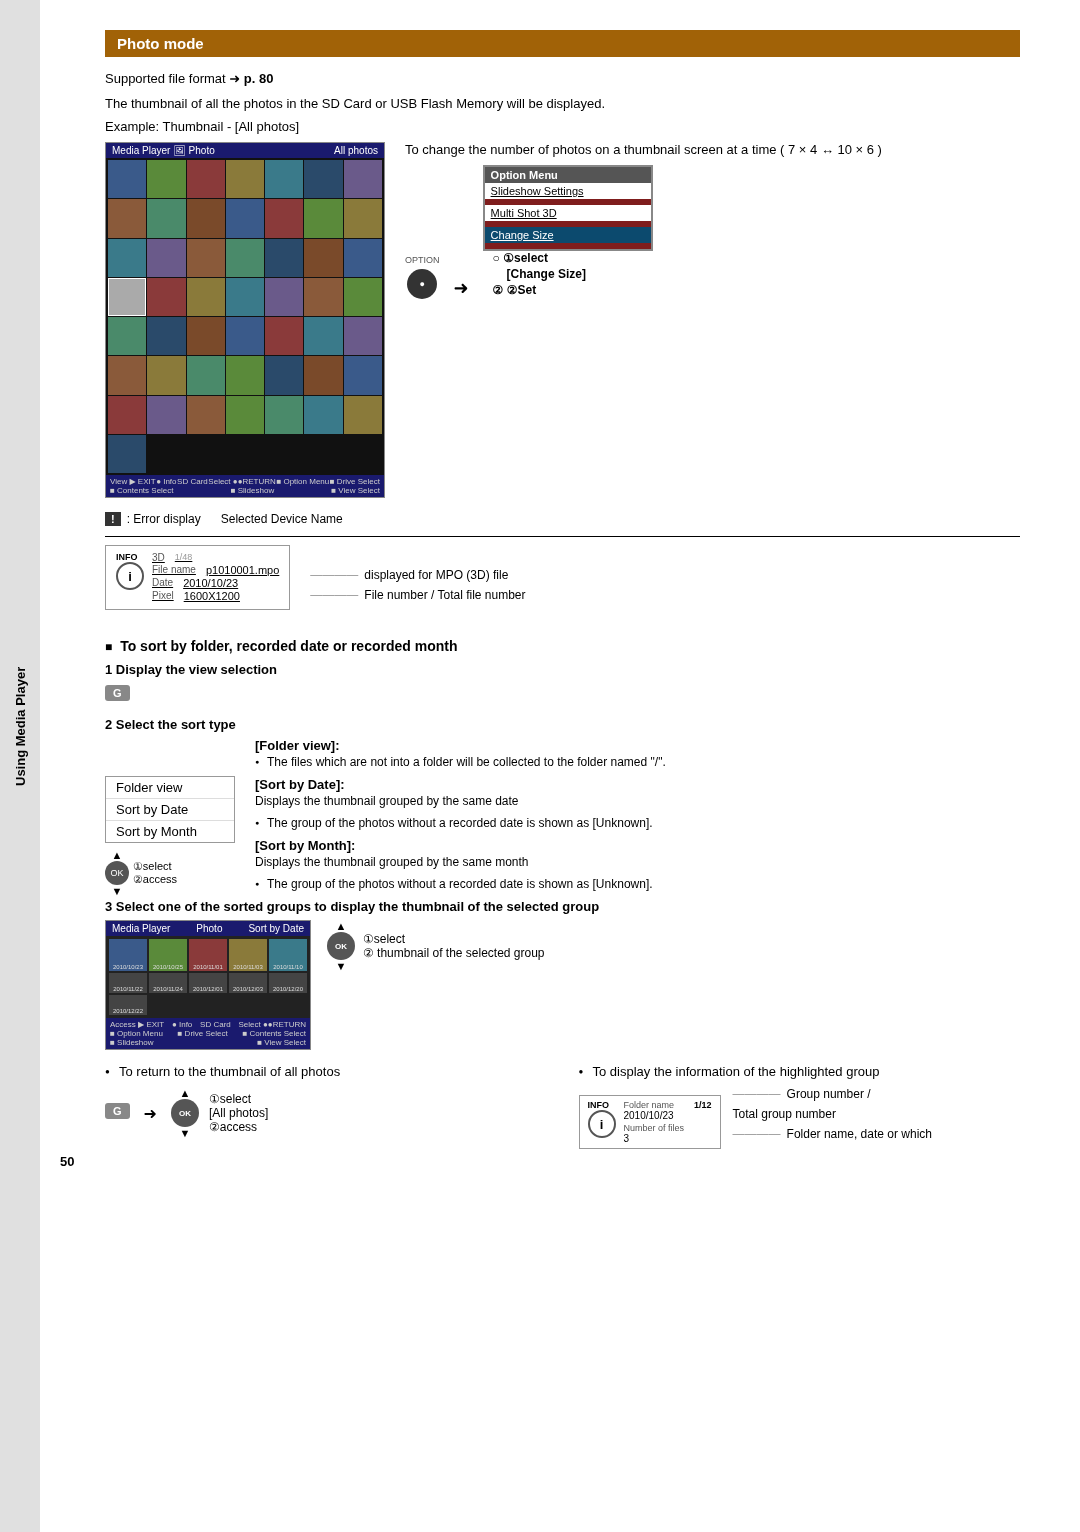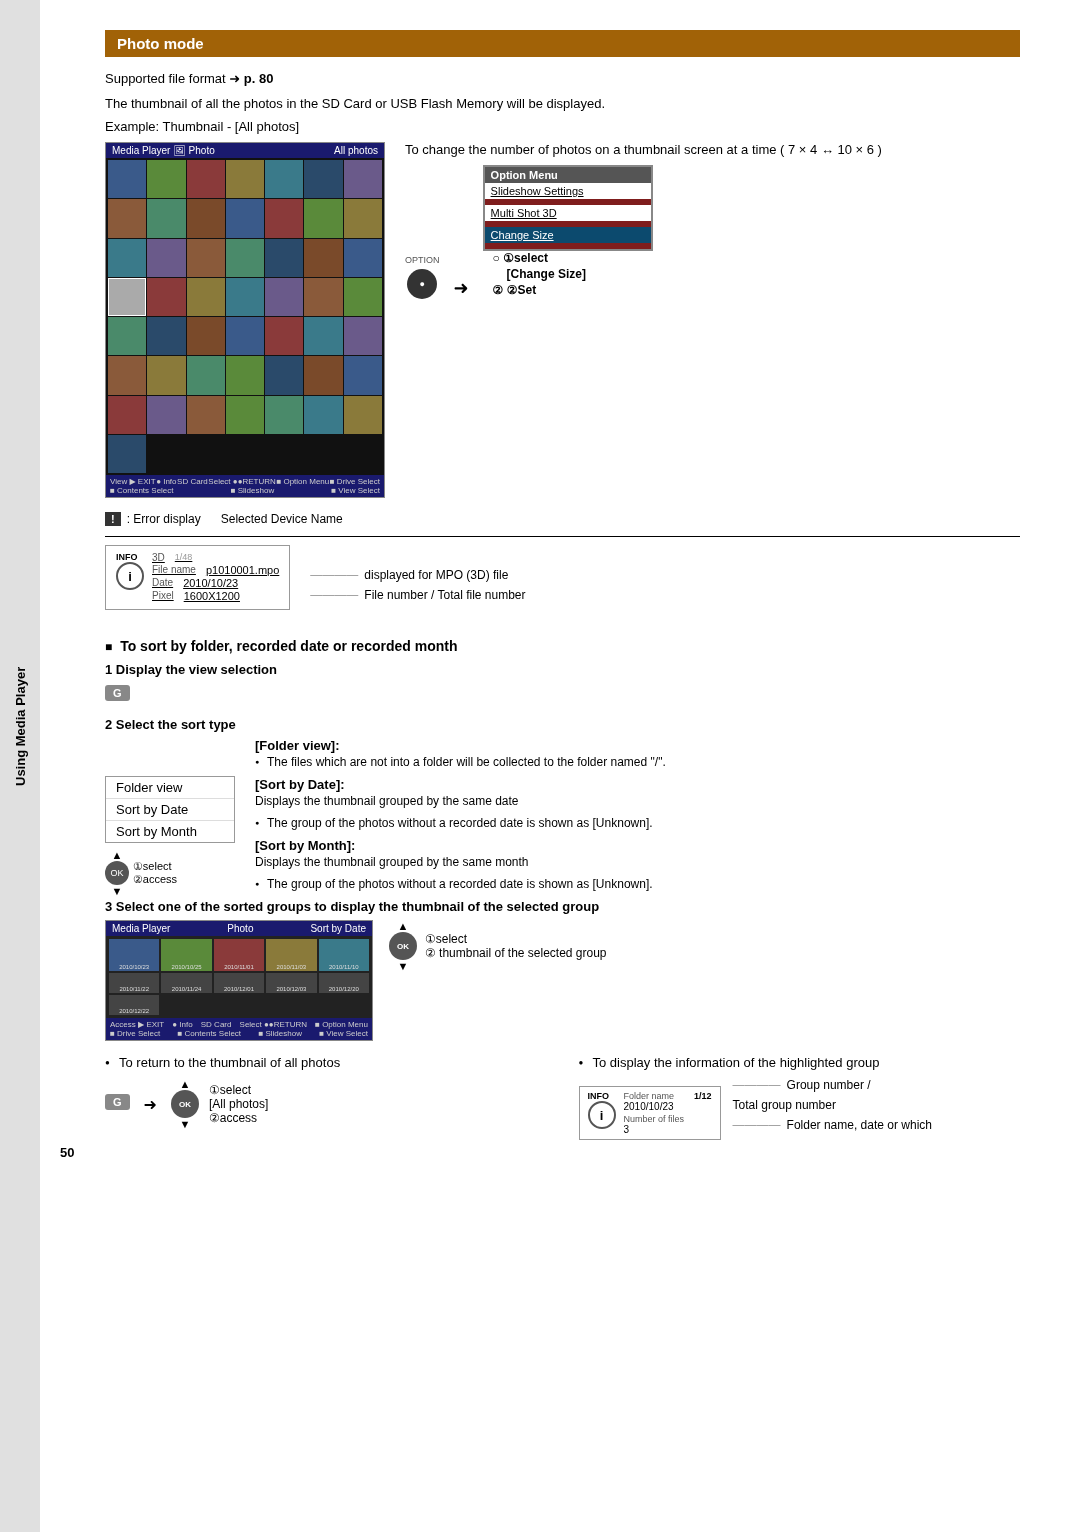--- a/index.html
+++ b/index.html
@@ -288,21 +288,21 @@
     .step3-section {
       margin-bottom: 14px;
     }
     .step3-content {
       display: flex;
       gap: 16px;
       align-items: flex-start;
     }
     .step3-screen {
       border: 1px solid #888;
-      width: 268px;
+      width: 206px;
       flex-shrink: 0;
     }
     .step3-header {
       background: #1a1a6e;
       color: #fff;
       font-size: 10px;
       padding: 2px 6px;
       display: flex;
       justify-content: space-between;
     }

